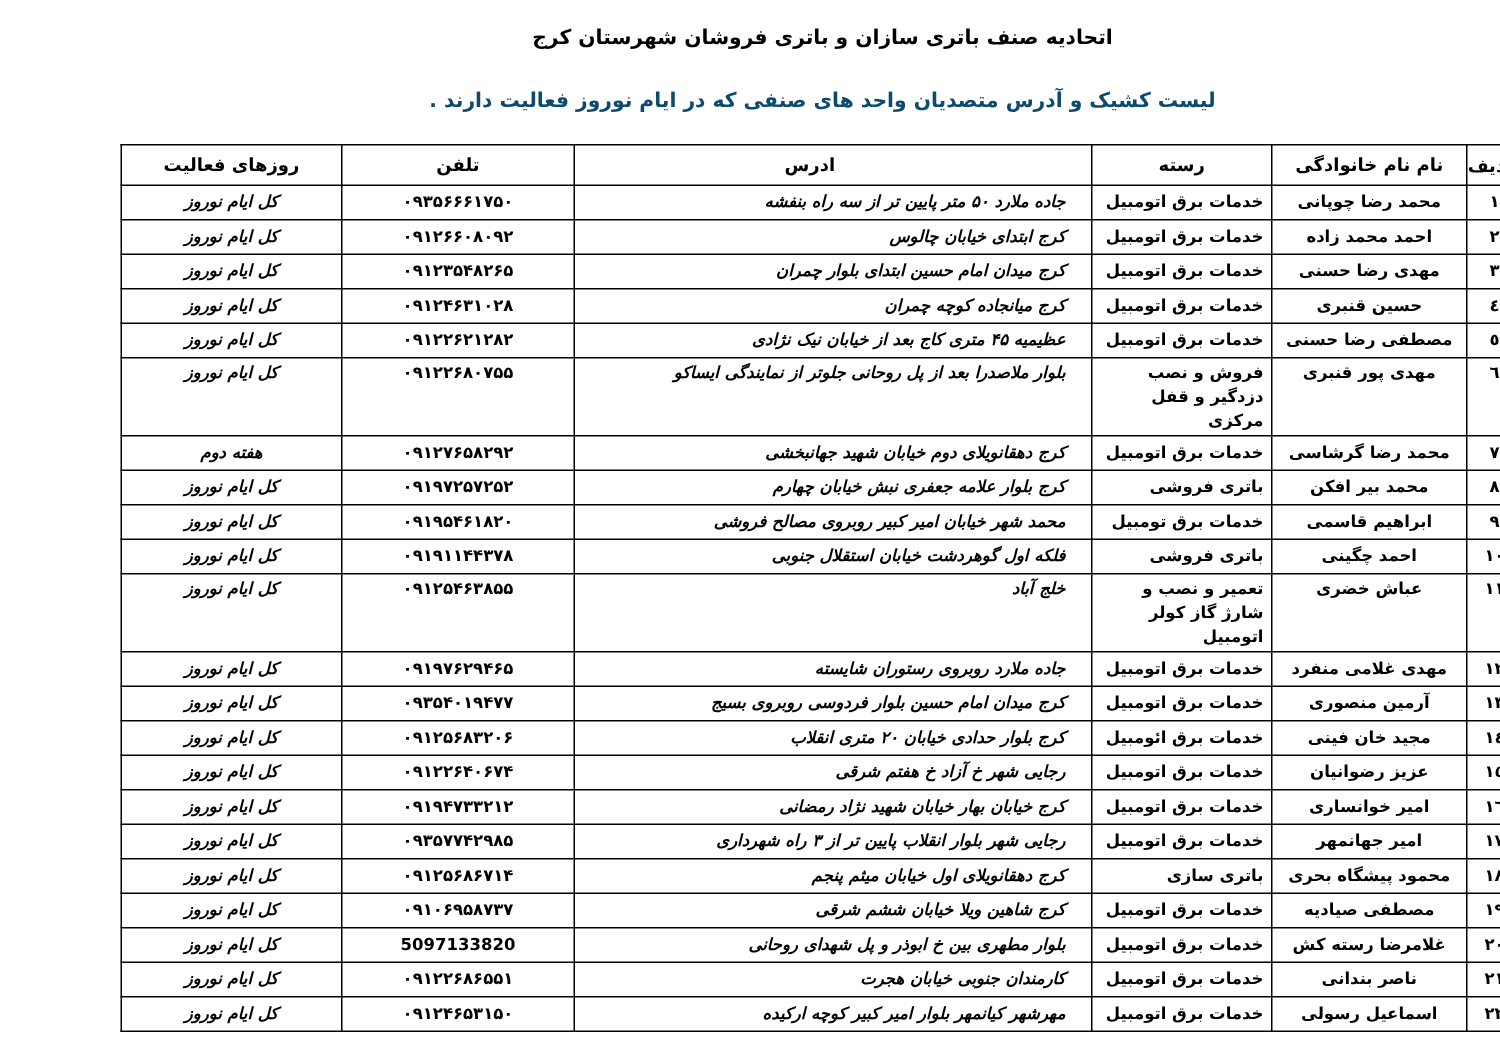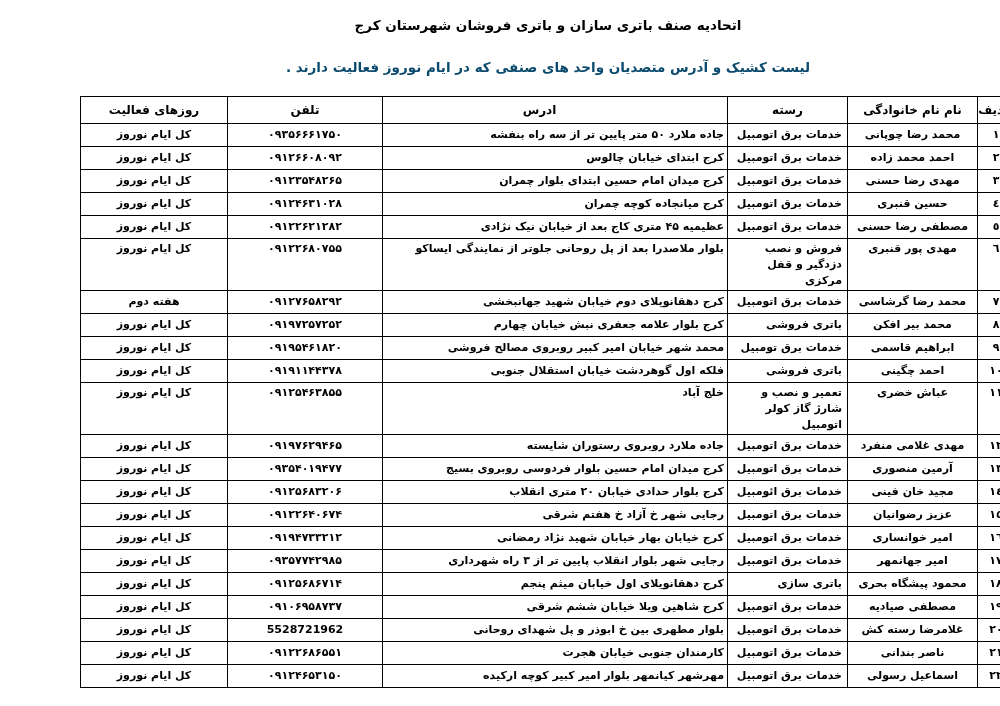--- a/index.html
+++ b/index.html
@@ -64,23 +64,23 @@
   col.w-addr    { width: 345px; }
   col.w-phone   { width: 155px; }
   col.w-days    { width: 147px; }
 
   th.col-address { text-align: center; padding-left: 4px; padding-right: 35px; }
   th.col-days    { }
 
   td.c-radif   { text-align: center; }
   td.c-name    { text-align: center; }
   td.c-category{ text-align: right; padding-right: 5px; }
-  td.c-address { text-align: right; padding-right: 3px; }
+  td.c-address { text-align: right; padding-right: 17px; font-style: italic; }
   td.c-phone   { text-align: center; }
-  td.c-days    { text-align: center; }
+  td.c-days    { text-align: center; font-style: italic; }
 
   
   tbody tr:nth-child(6) td,
   tbody tr:nth-child(11) td {
     height: 48px;
     vertical-align: top;
     padding-top: 2px;
   }
 </style>
 </head>
@@ -279,21 +279,21 @@
     <td class="c-address">کرج شاهین ویلا خیابان ششم شرقی</td>
     <td class="c-phone">۰۹۱۰۶۹۵۸۷۳۷</td>
     <td class="c-days">کل  ایام نوروز</td>
   </tr>
 
   <tr>
     <td class="c-radif">۲۰</td>
     <td class="c-name">غلامرضا رسته کش</td>
     <td class="c-category">خدمات برق اتومبیل</td>
     <td class="c-address">بلوار مطهری بین خ ابوذر و پل شهدای روحانی</td>
-    <td class="c-phone">5528721962</td>
+    <td class="c-phone">5097133820</td>
     <td class="c-days">کل ایام نوروز</td>
   </tr>
 
   <tr>
     <td class="c-radif">۲۱</td>
     <td class="c-name">ناصر بندانی</td>
     <td class="c-category">خدمات برق اتومبیل</td>
     <td class="c-address">کارمندان جنوبی  خیابان هجرت</td>
     <td class="c-phone">۰۹۱۲۲۶۸۶۵۵۱</td>
     <td class="c-days">کل ایام نوروز</td>

